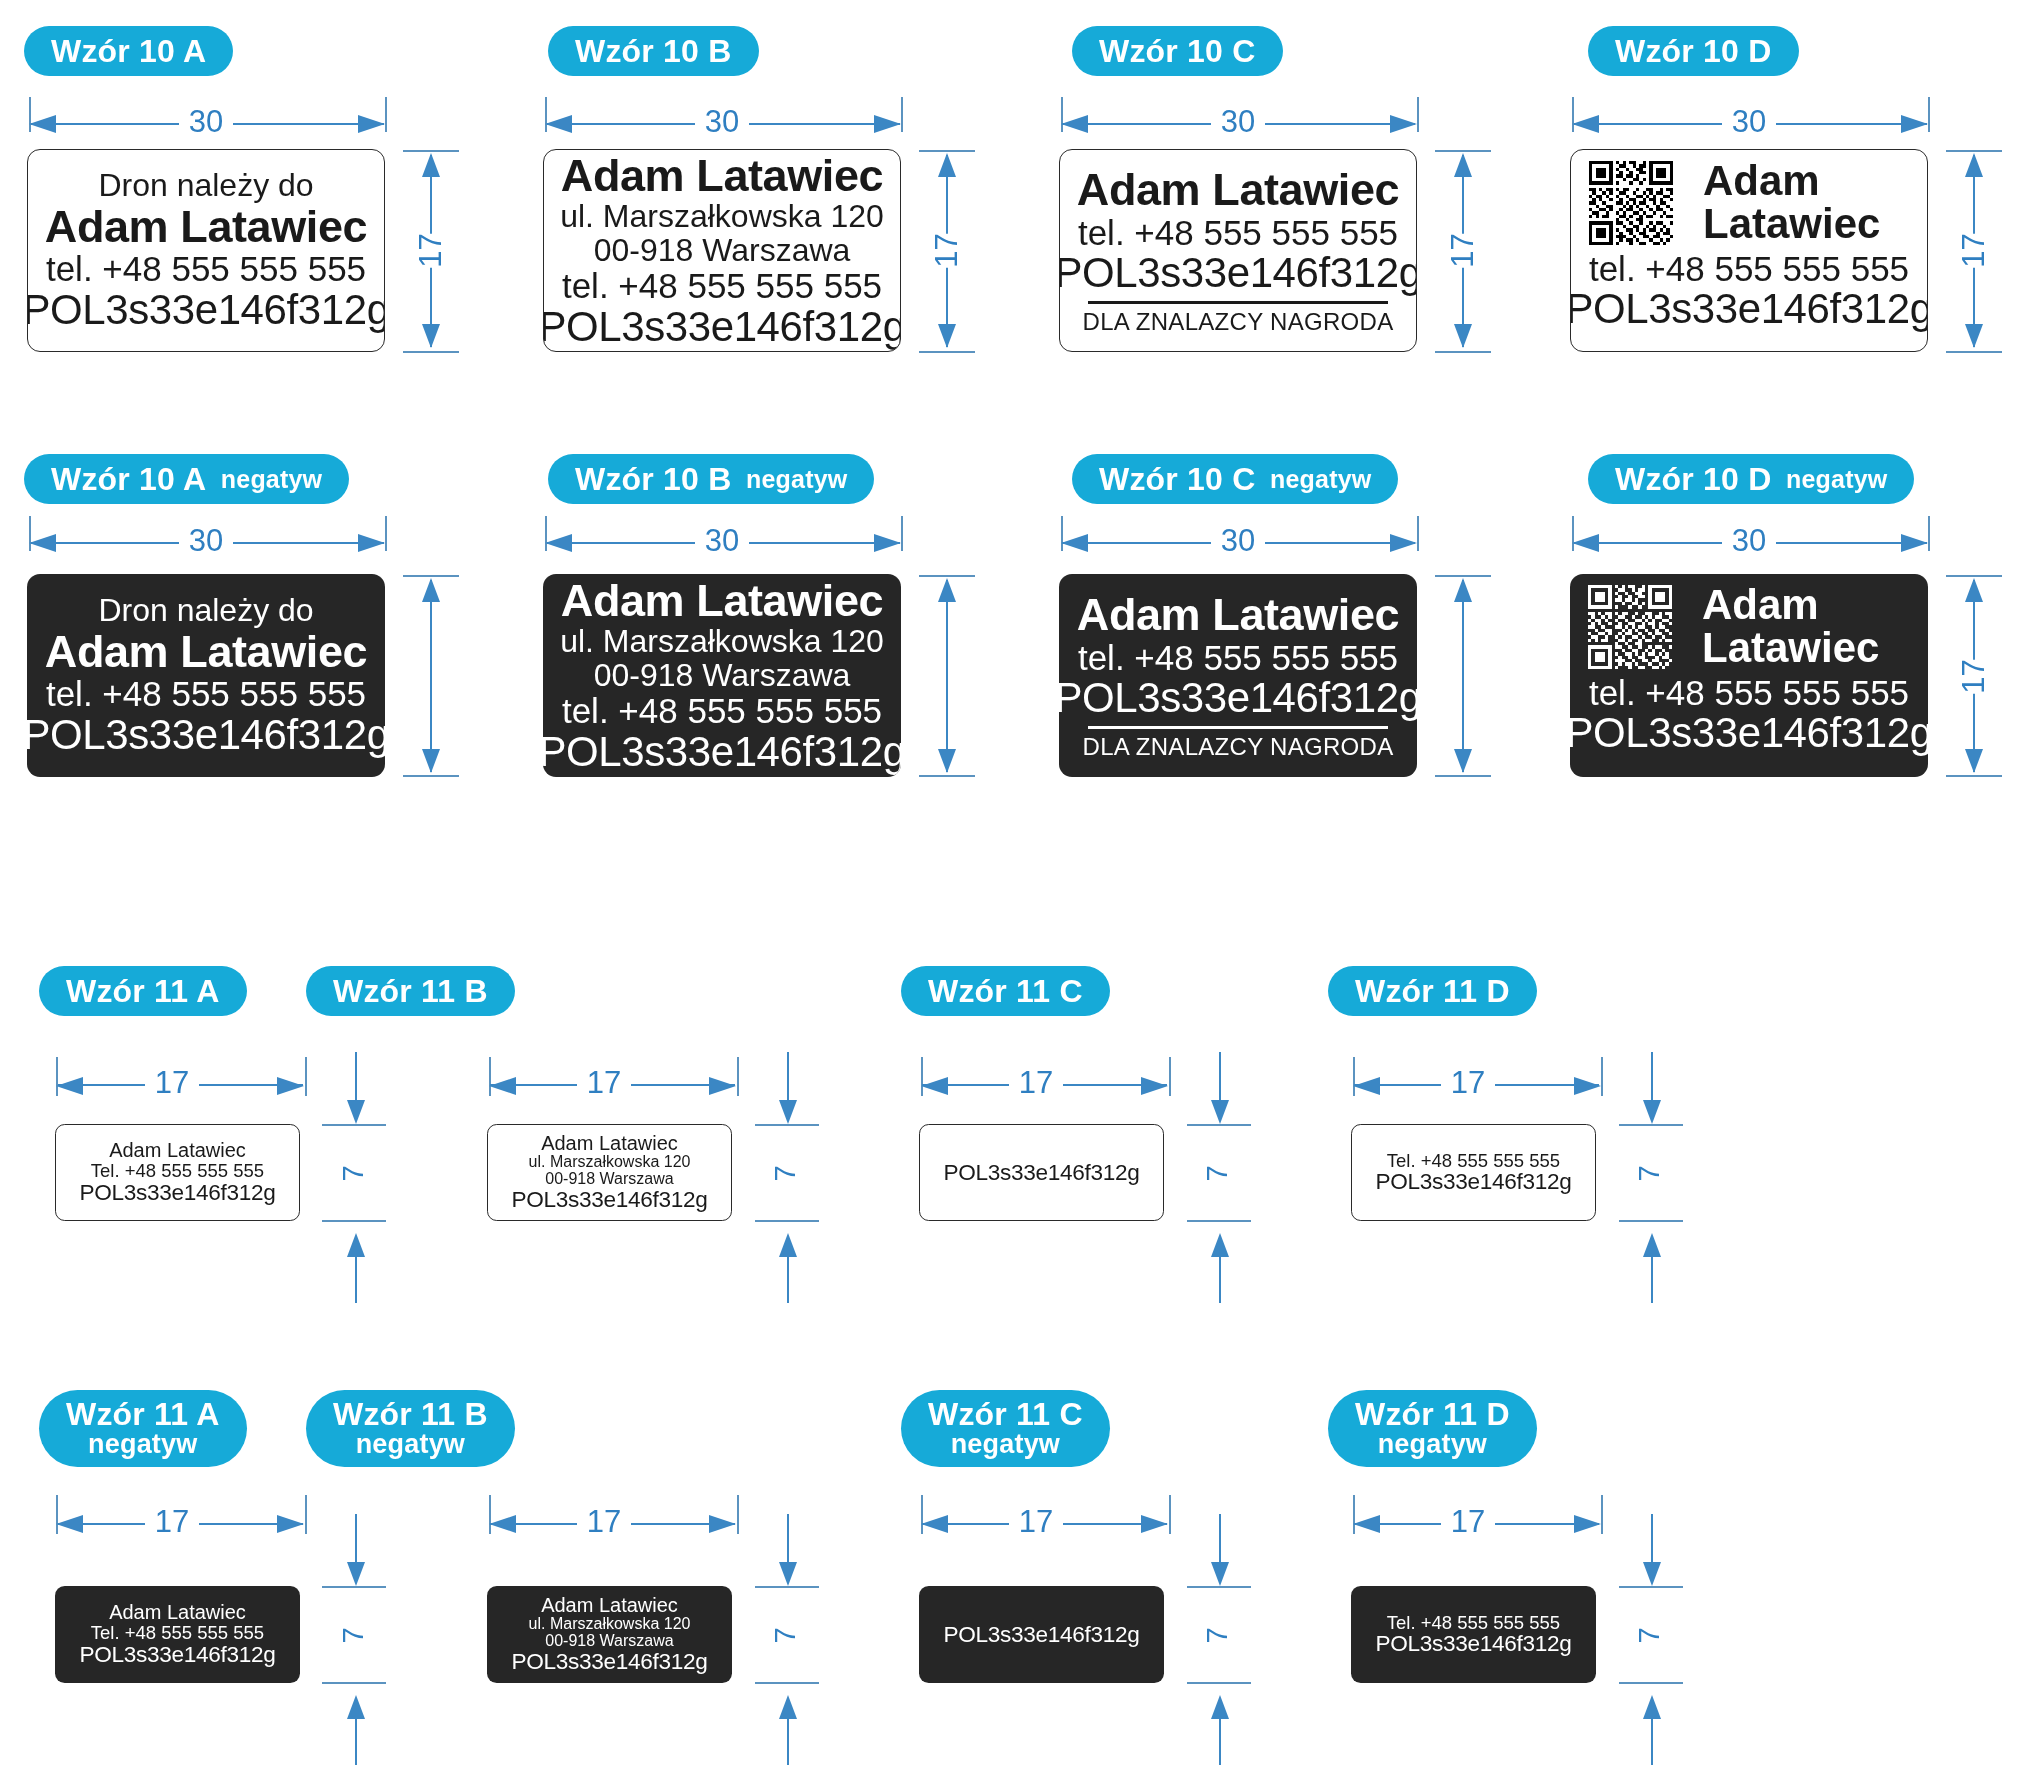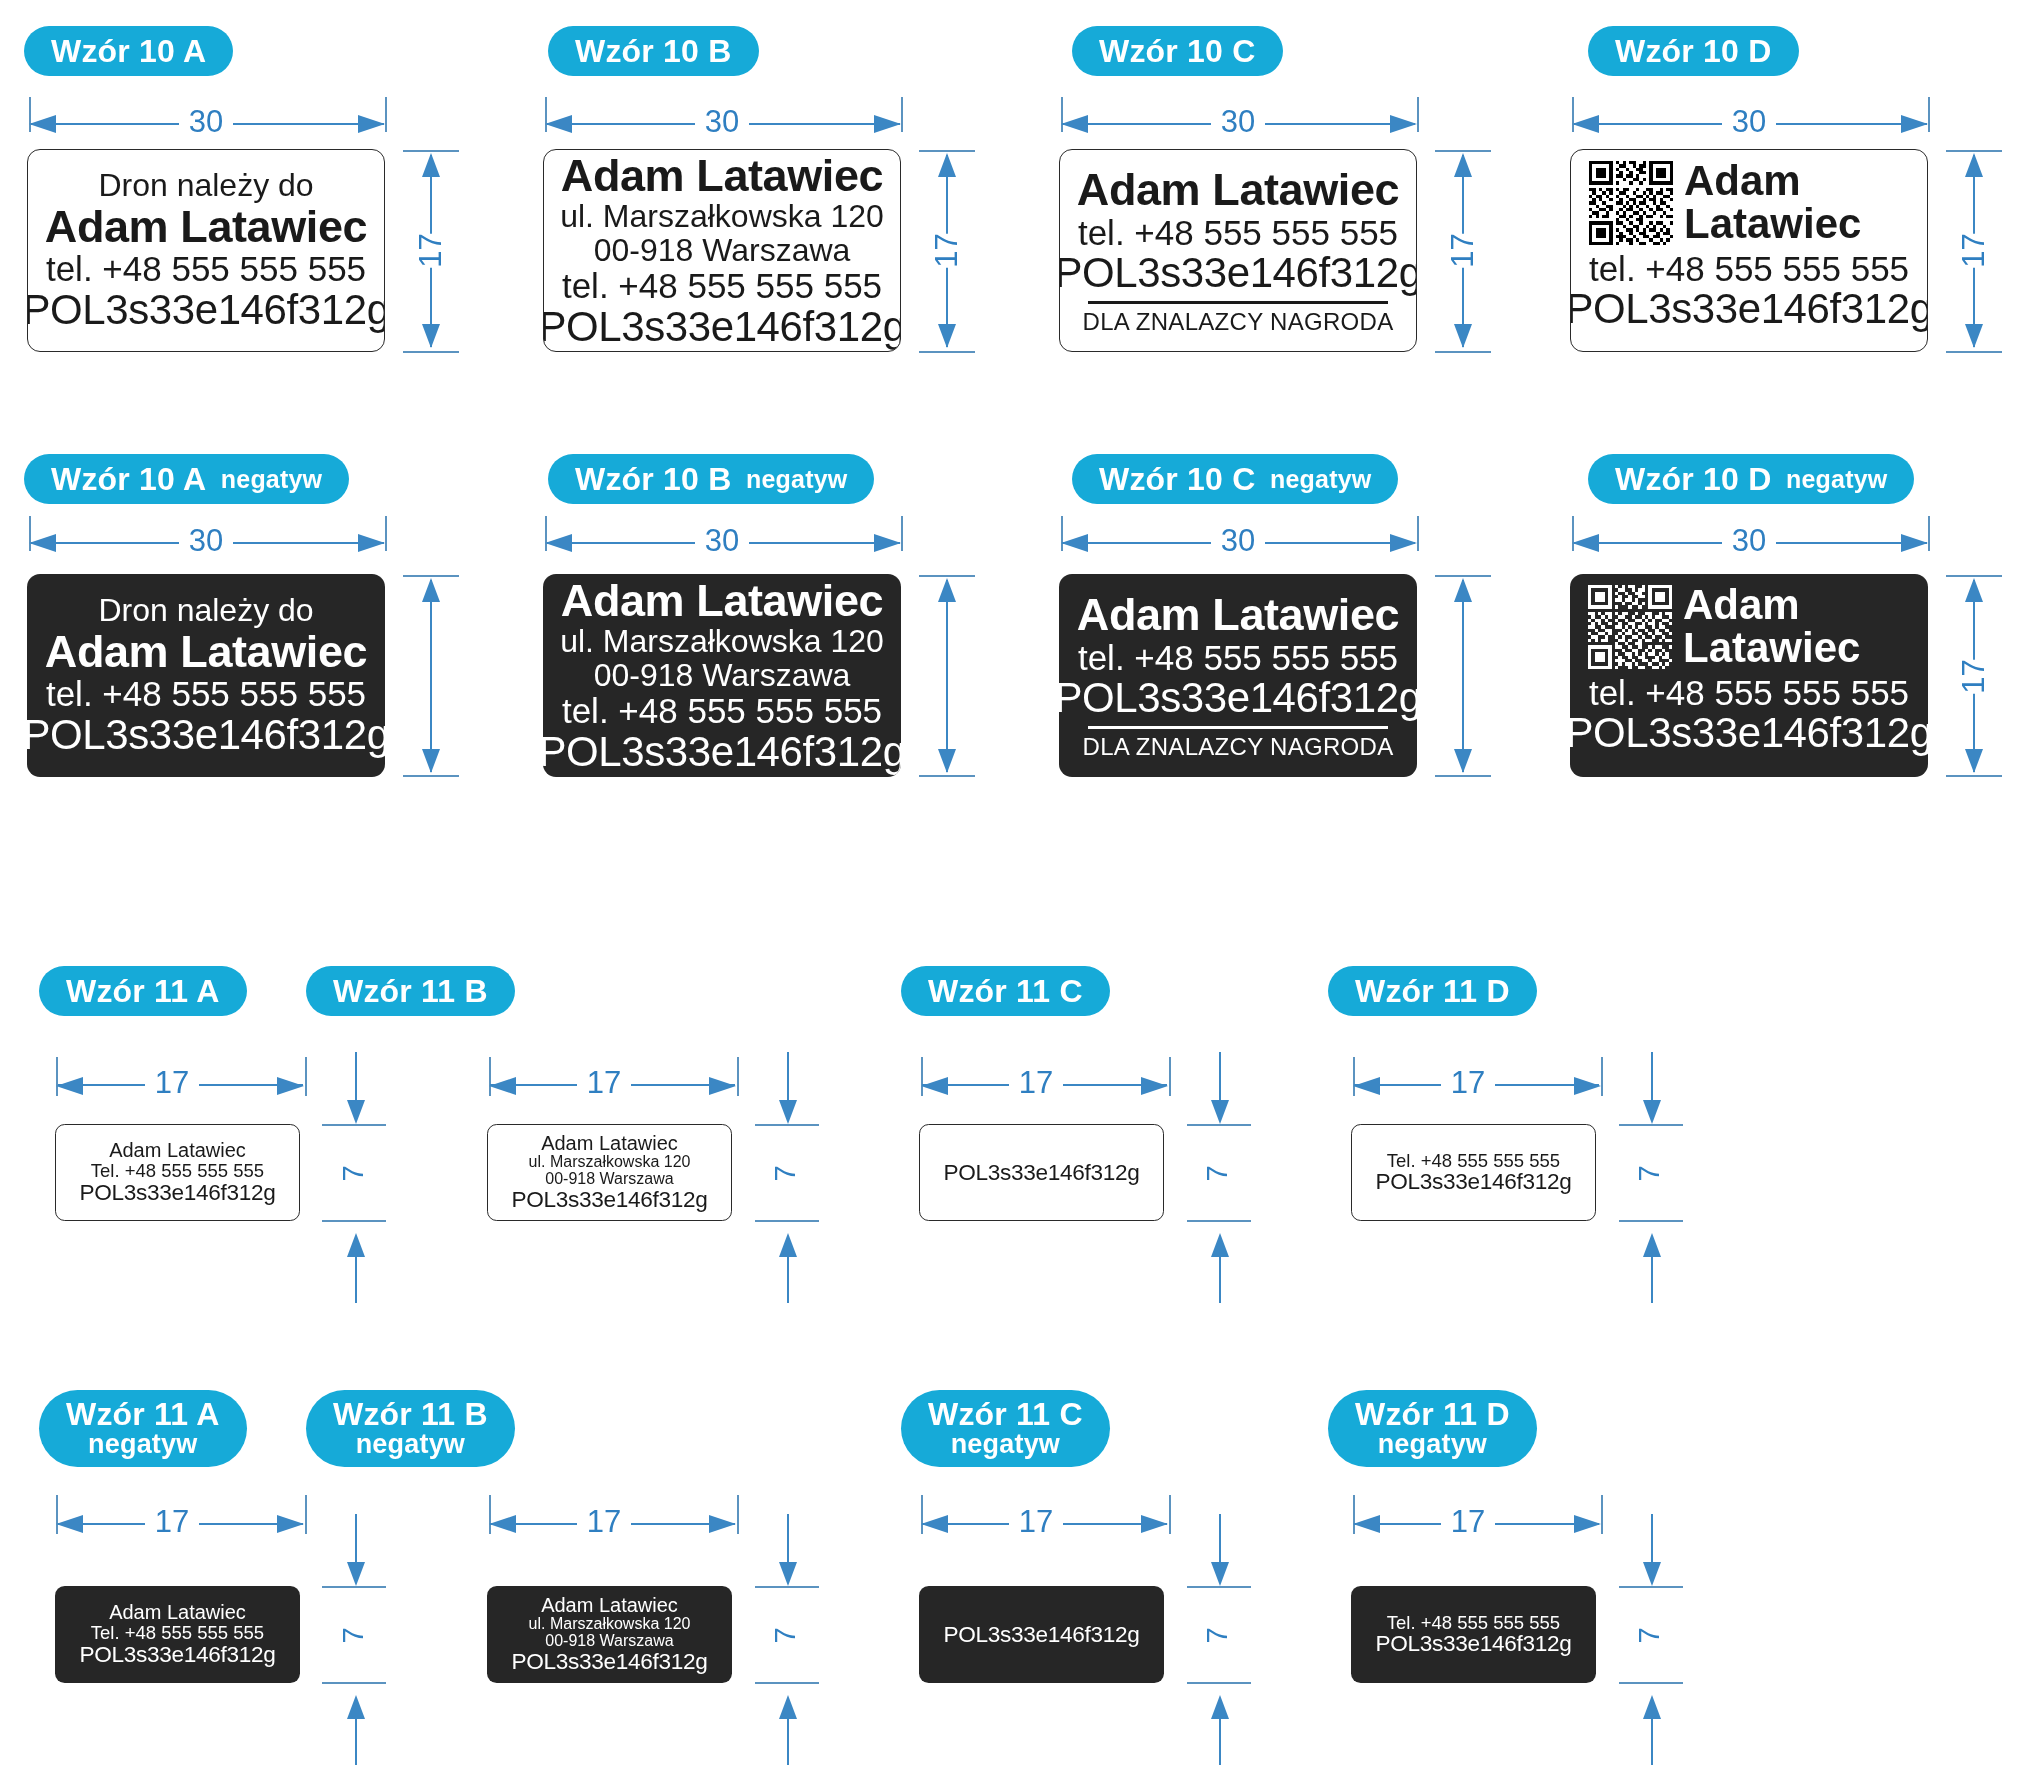--- a/index.html
+++ b/index.html
@@ -165,21 +165,21 @@
   
   .small .s-name  { font-size: 20px; font-weight: normal; }
   .small .s-tel   { font-size: 18.5px; font-weight: normal; }
   .small .s-code  { font-size: 22.6px; font-weight: normal; letter-spacing: -0.3px; }
   .small .s-addr  { font-size: 16px; font-weight: normal; }
 
   
   .qrrow {
     display: flex;
     align-items: center;
-    gap: 11px;
+    gap: 30px;
     width: 100%;
     padding-left: 18px;
     box-sizing: border-box;
   }
   .qrname {
     font-size: 42px;
     font-weight: bold;
     line-height: 1.02;
     text-align: left;
   }

